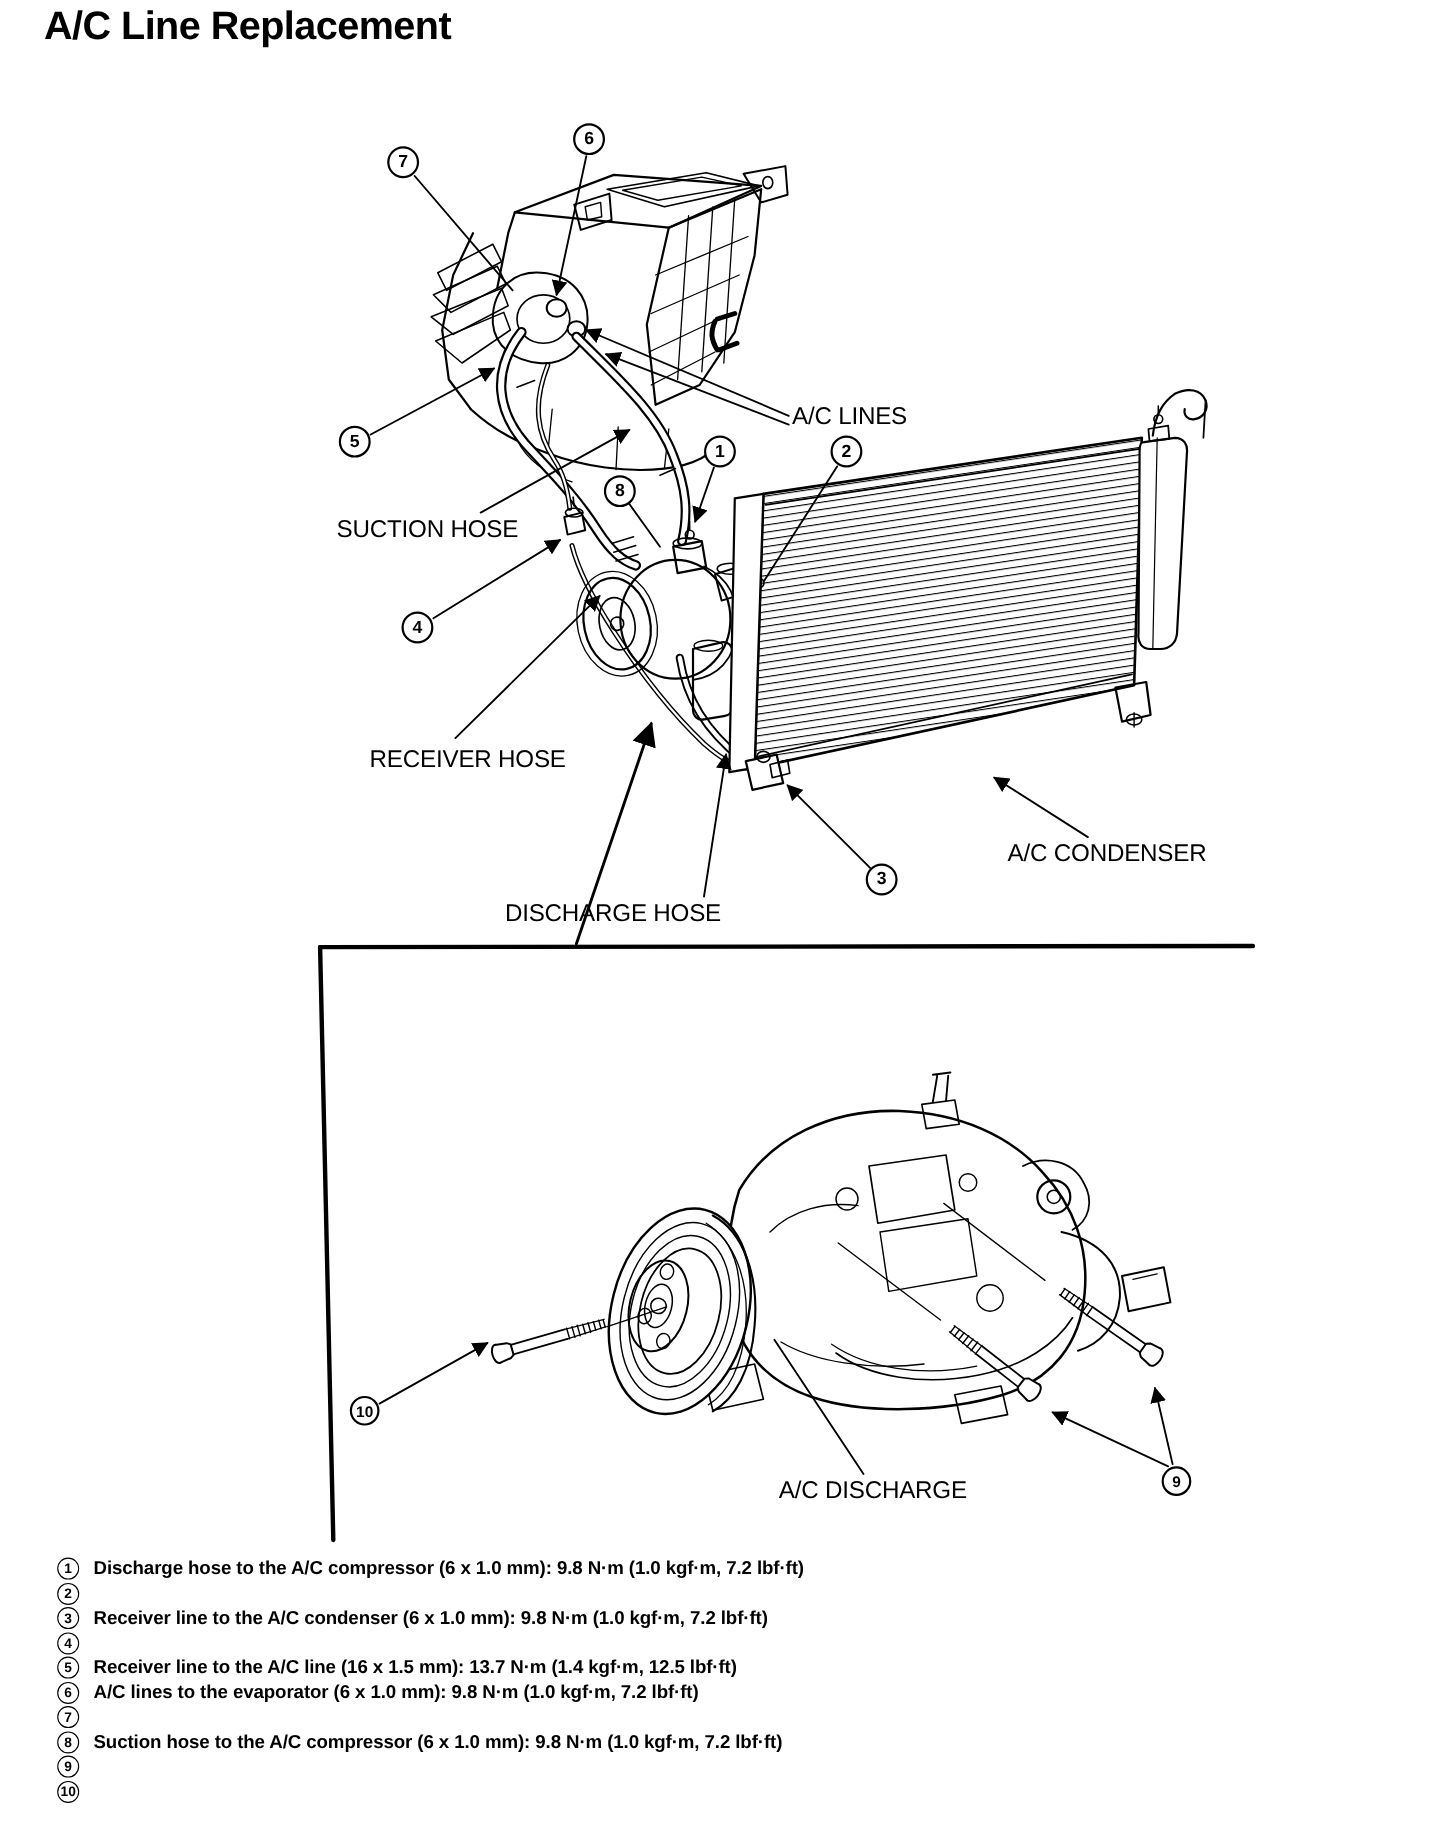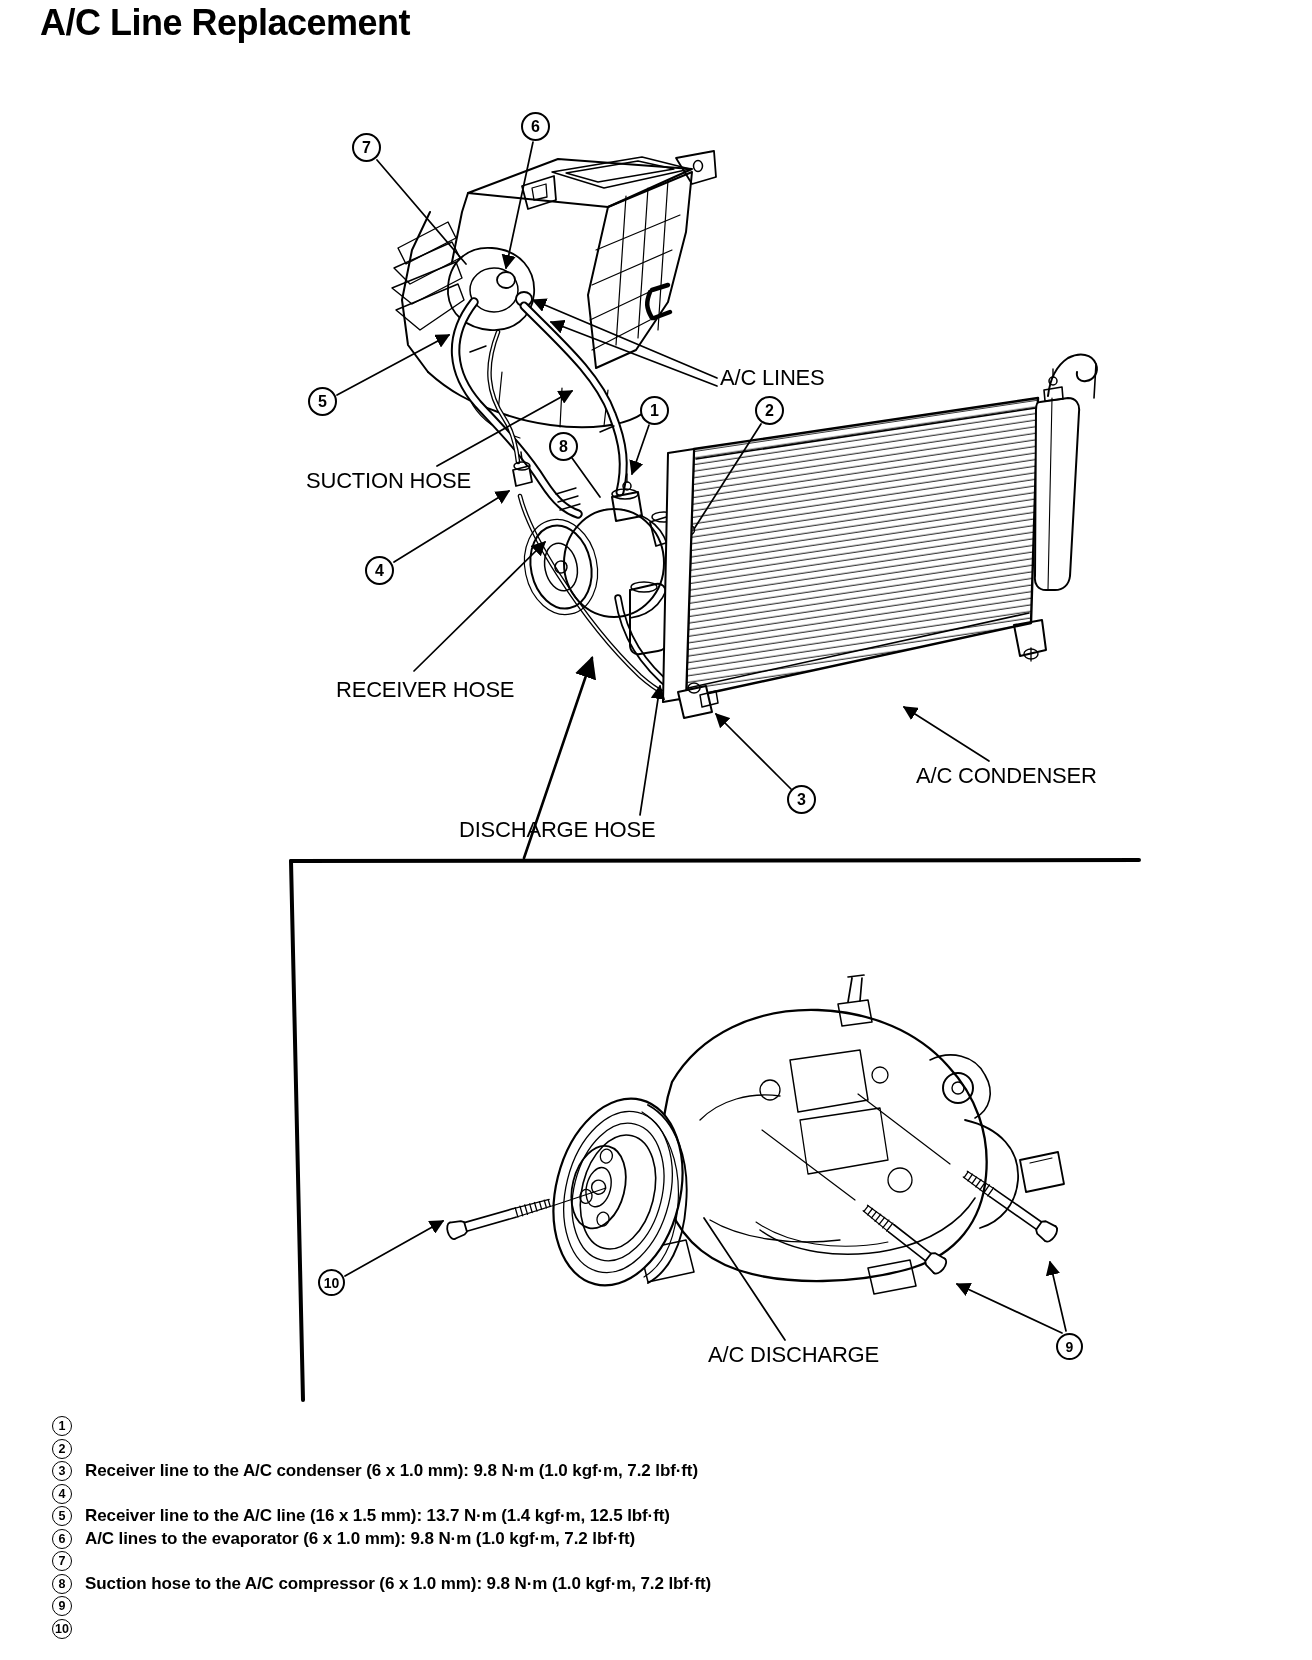--- a/index.html
+++ b/index.html
@@ -244,20 +244,21 @@
   <div class="callout" style="left:755px;top:396px;">2</div>
   <div class="callout" style="left:549px;top:432px;">8</div>
   <div class="callout" style="left:365px;top:556px;">4</div>
   <div class="callout" style="left:787px;top:785px;">3</div>
   <div class="callout small" style="left:318px;top:1269px;">10</div>
   <div class="callout small" style="left:1056px;top:1333px;">9</div>
 
   <div class="torque-list">
     <div class="trow">
       <span class="tnum">1</span>
+      <span class="ttext">Discharge hose to the A/C compressor (6 x 1.0 mm): 9.8 N·m (1.0 kgf·m, 7.2 lbf·ft)</span>
     </div>
     <div class="trow">
       <span class="tnum">2</span>
     </div>
     <div class="trow">
       <span class="tnum">3</span>
       <span class="ttext">Receiver line to the A/C condenser (6 x 1.0 mm): 9.8 N·m (1.0 kgf·m, 7.2 lbf·ft)</span>
     </div>
     <div class="trow">
       <span class="tnum">4</span>

